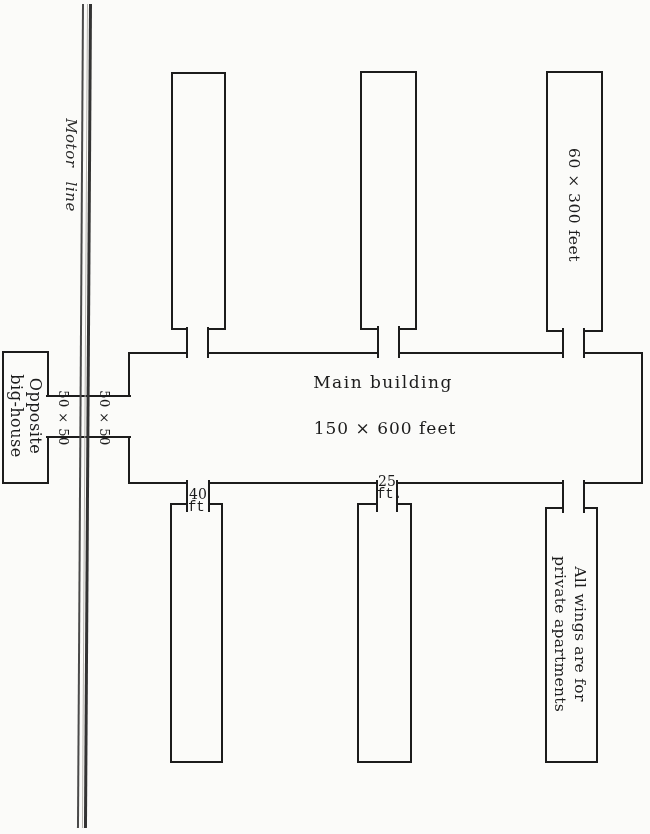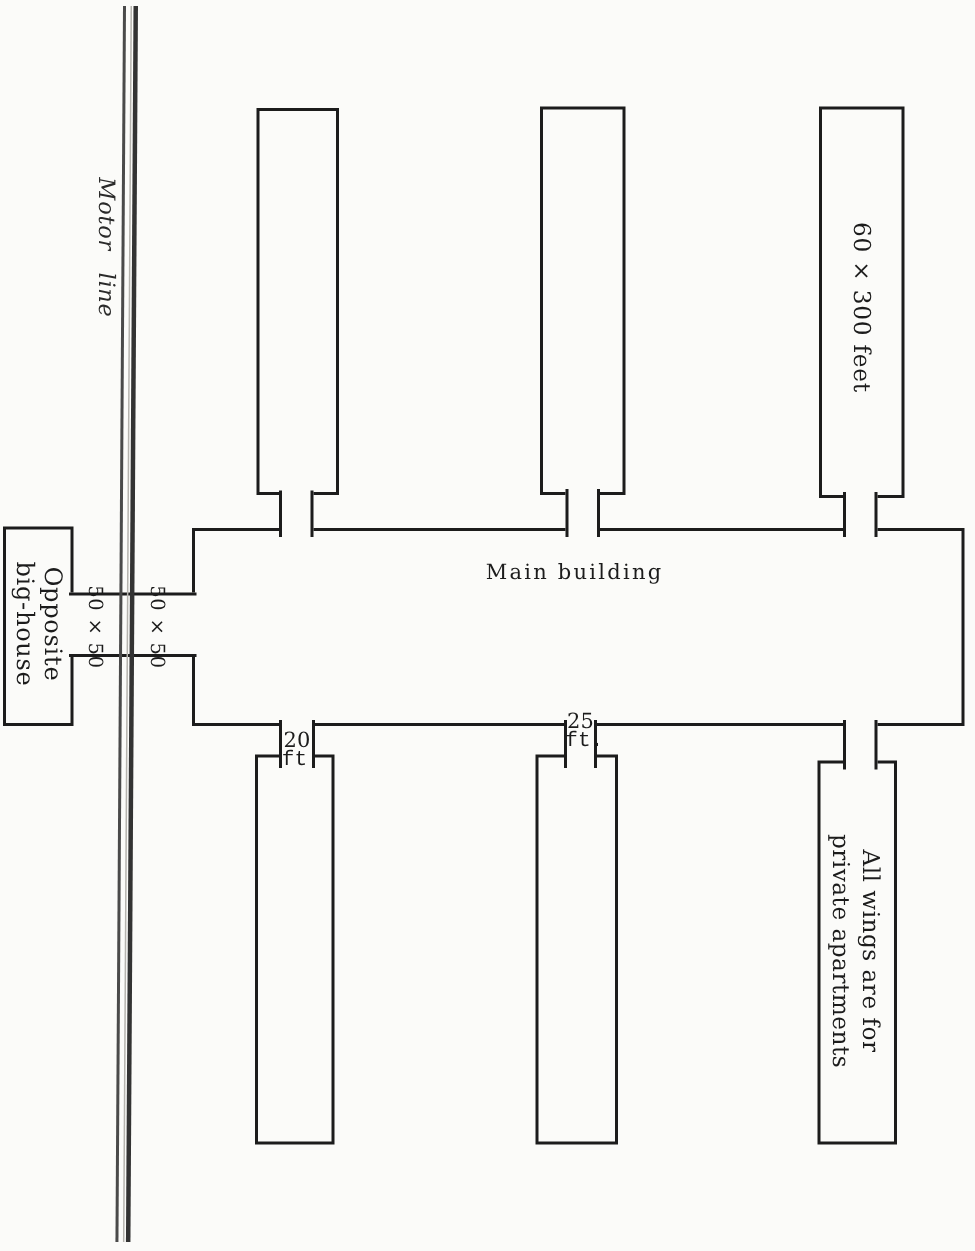--- a/index.html
+++ b/index.html
@@ -20,21 +20,21 @@
   .track .rail-a{position:absolute;left:1px;top:0;width:2px;height:100%;background:#4a4a4a;}
   .track .rail-m{position:absolute;left:5.5px;top:0;width:1px;height:100%;background:#b5b3ae;}
   .track .rail-b{position:absolute;left:8px;top:0;width:2.5px;height:100%;background:#333333;}
   
   .hlabel{position:absolute;transform:translate(-50%,-50%);white-space:nowrap;z-index:6;text-align:center;}
   .vlabel{position:absolute;transform:translate(-50%,-50%) rotate(90deg);white-space:nowrap;z-index:6;text-align:center;}
   .vlabel span{display:block;}
   .lbl-motor{font-size:15px;font-style:italic;word-spacing:9px;letter-spacing:0.5px;color:#2a2a2a;}
   .lbl-opphouse{font-size:16px;line-height:19px;letter-spacing:0.5px;}
   .lbl-5050{font-size:13px;letter-spacing:0.5px;}
-  .lbl-mainname{font-size:14px;letter-spacing:1.5px;}
+  .lbl-mainname{font-size:17px;letter-spacing:1.5px;}
   .lbl-maindims{font-size:17px;letter-spacing:1px;}
   .lbl-wingdims{font-size:15.5px;letter-spacing:0.5px;}
   .lbl-wingnote{font-size:15.5px;line-height:20px;letter-spacing:0.3px;}
   .lbl-neck{font-size:14px;line-height:13px;}
   .lbl-neck .unit{display:block;margin-left:5px;font-family:Liberation Mono, monospace;}
   .lbl-neck .val{display:block;}
 </style>
 </head>
 <body>
 
@@ -71,30 +71,31 @@
 
   <div class="vlabel lbl-opphouse" style="left:26px;top:416px;">
     <span>Opposite</span>
     <span>big-house</span>
   </div>
 
   <div class="vlabel lbl-5050" style="left:63px;top:418px;">50 × 50</div>
   <div class="vlabel lbl-5050" style="left:104px;top:418px;">50 × 50</div>
 
   <div class="hlabel lbl-mainname" style="left:383px;top:382px;">Main building</div>
+  <div class="hlabel lbl-maindims" style="left:385px;top:428px;">150 × 600 feet</div>
 
   <div class="vlabel lbl-wingdims" style="left:574px;top:205px;">60 × 300 feet</div>
 
   <div class="vlabel lbl-wingnote" style="left:570px;top:634px;">
     <span>All wings are for</span>
     <span>private apartments</span>
   </div>
 
   <div class="hlabel lbl-neck" style="left:198px;top:501px;">
-    <span class="val">20</span>
+    <span class="val">40</span>
     <span class="unit">ft.</span>
   </div>
 
   <div class="hlabel lbl-neck" style="left:387px;top:488px;">
     <span class="val">25</span>
     <span class="unit">ft.</span>
   </div>
 
 </div>
 

